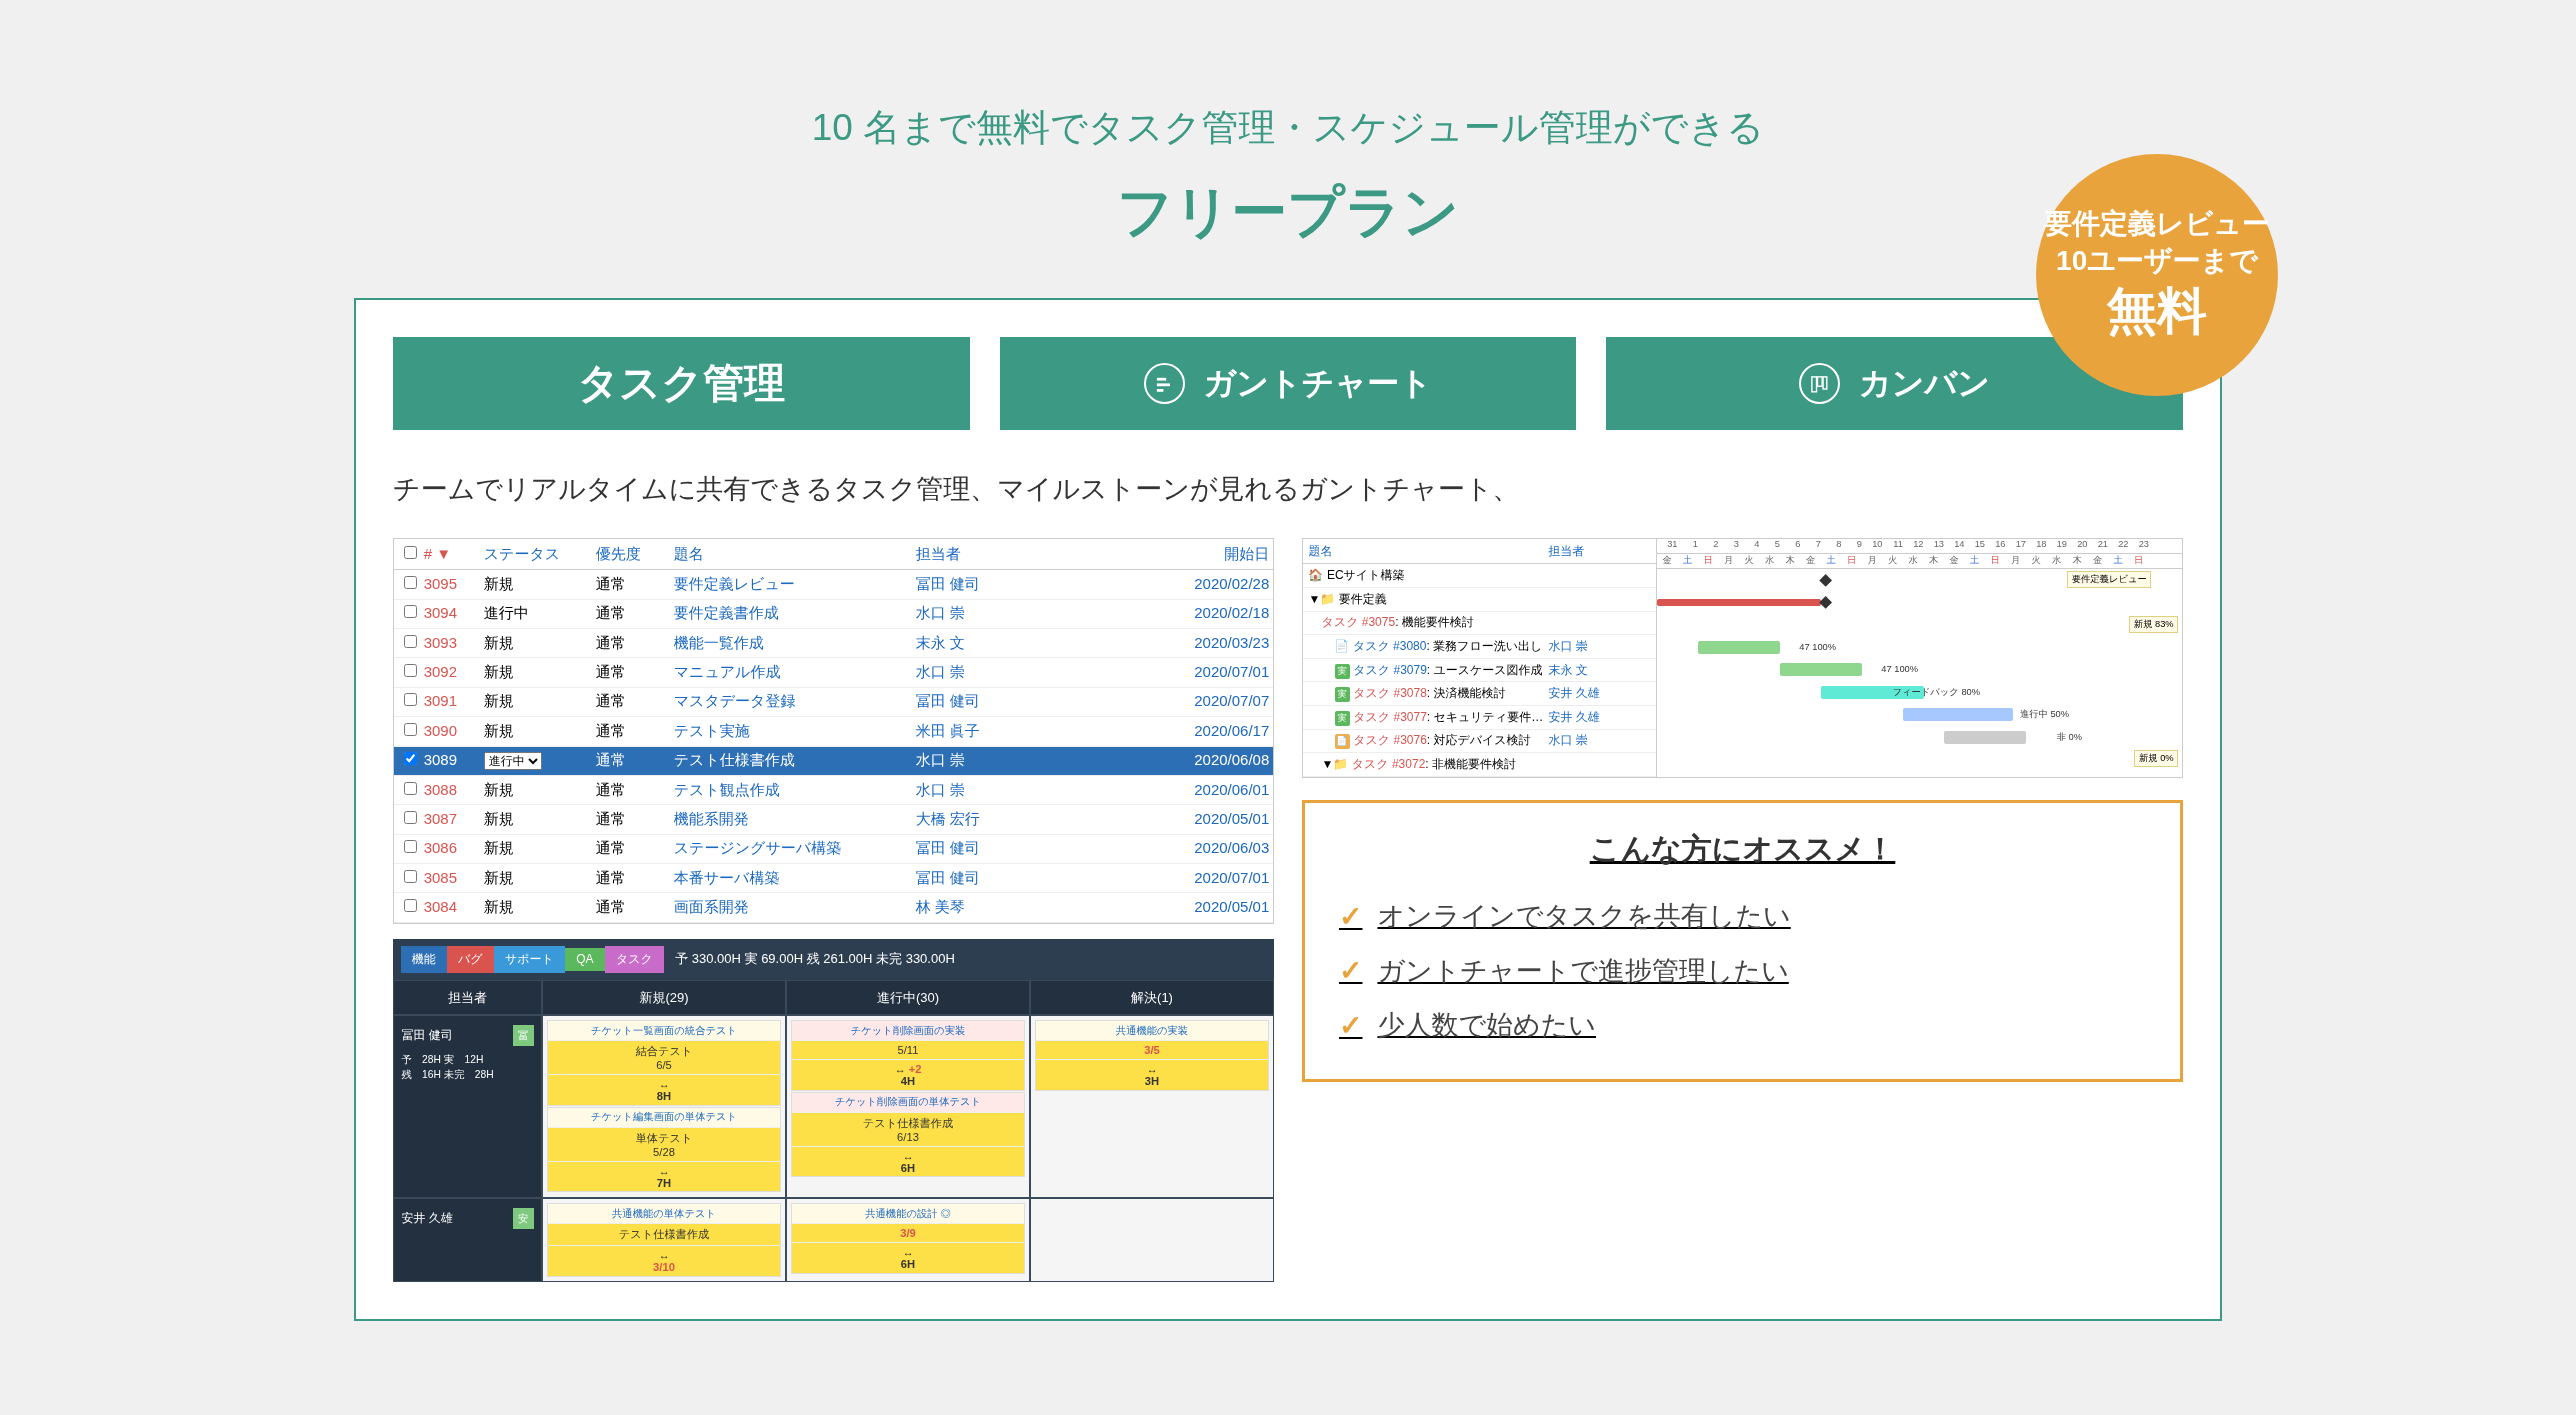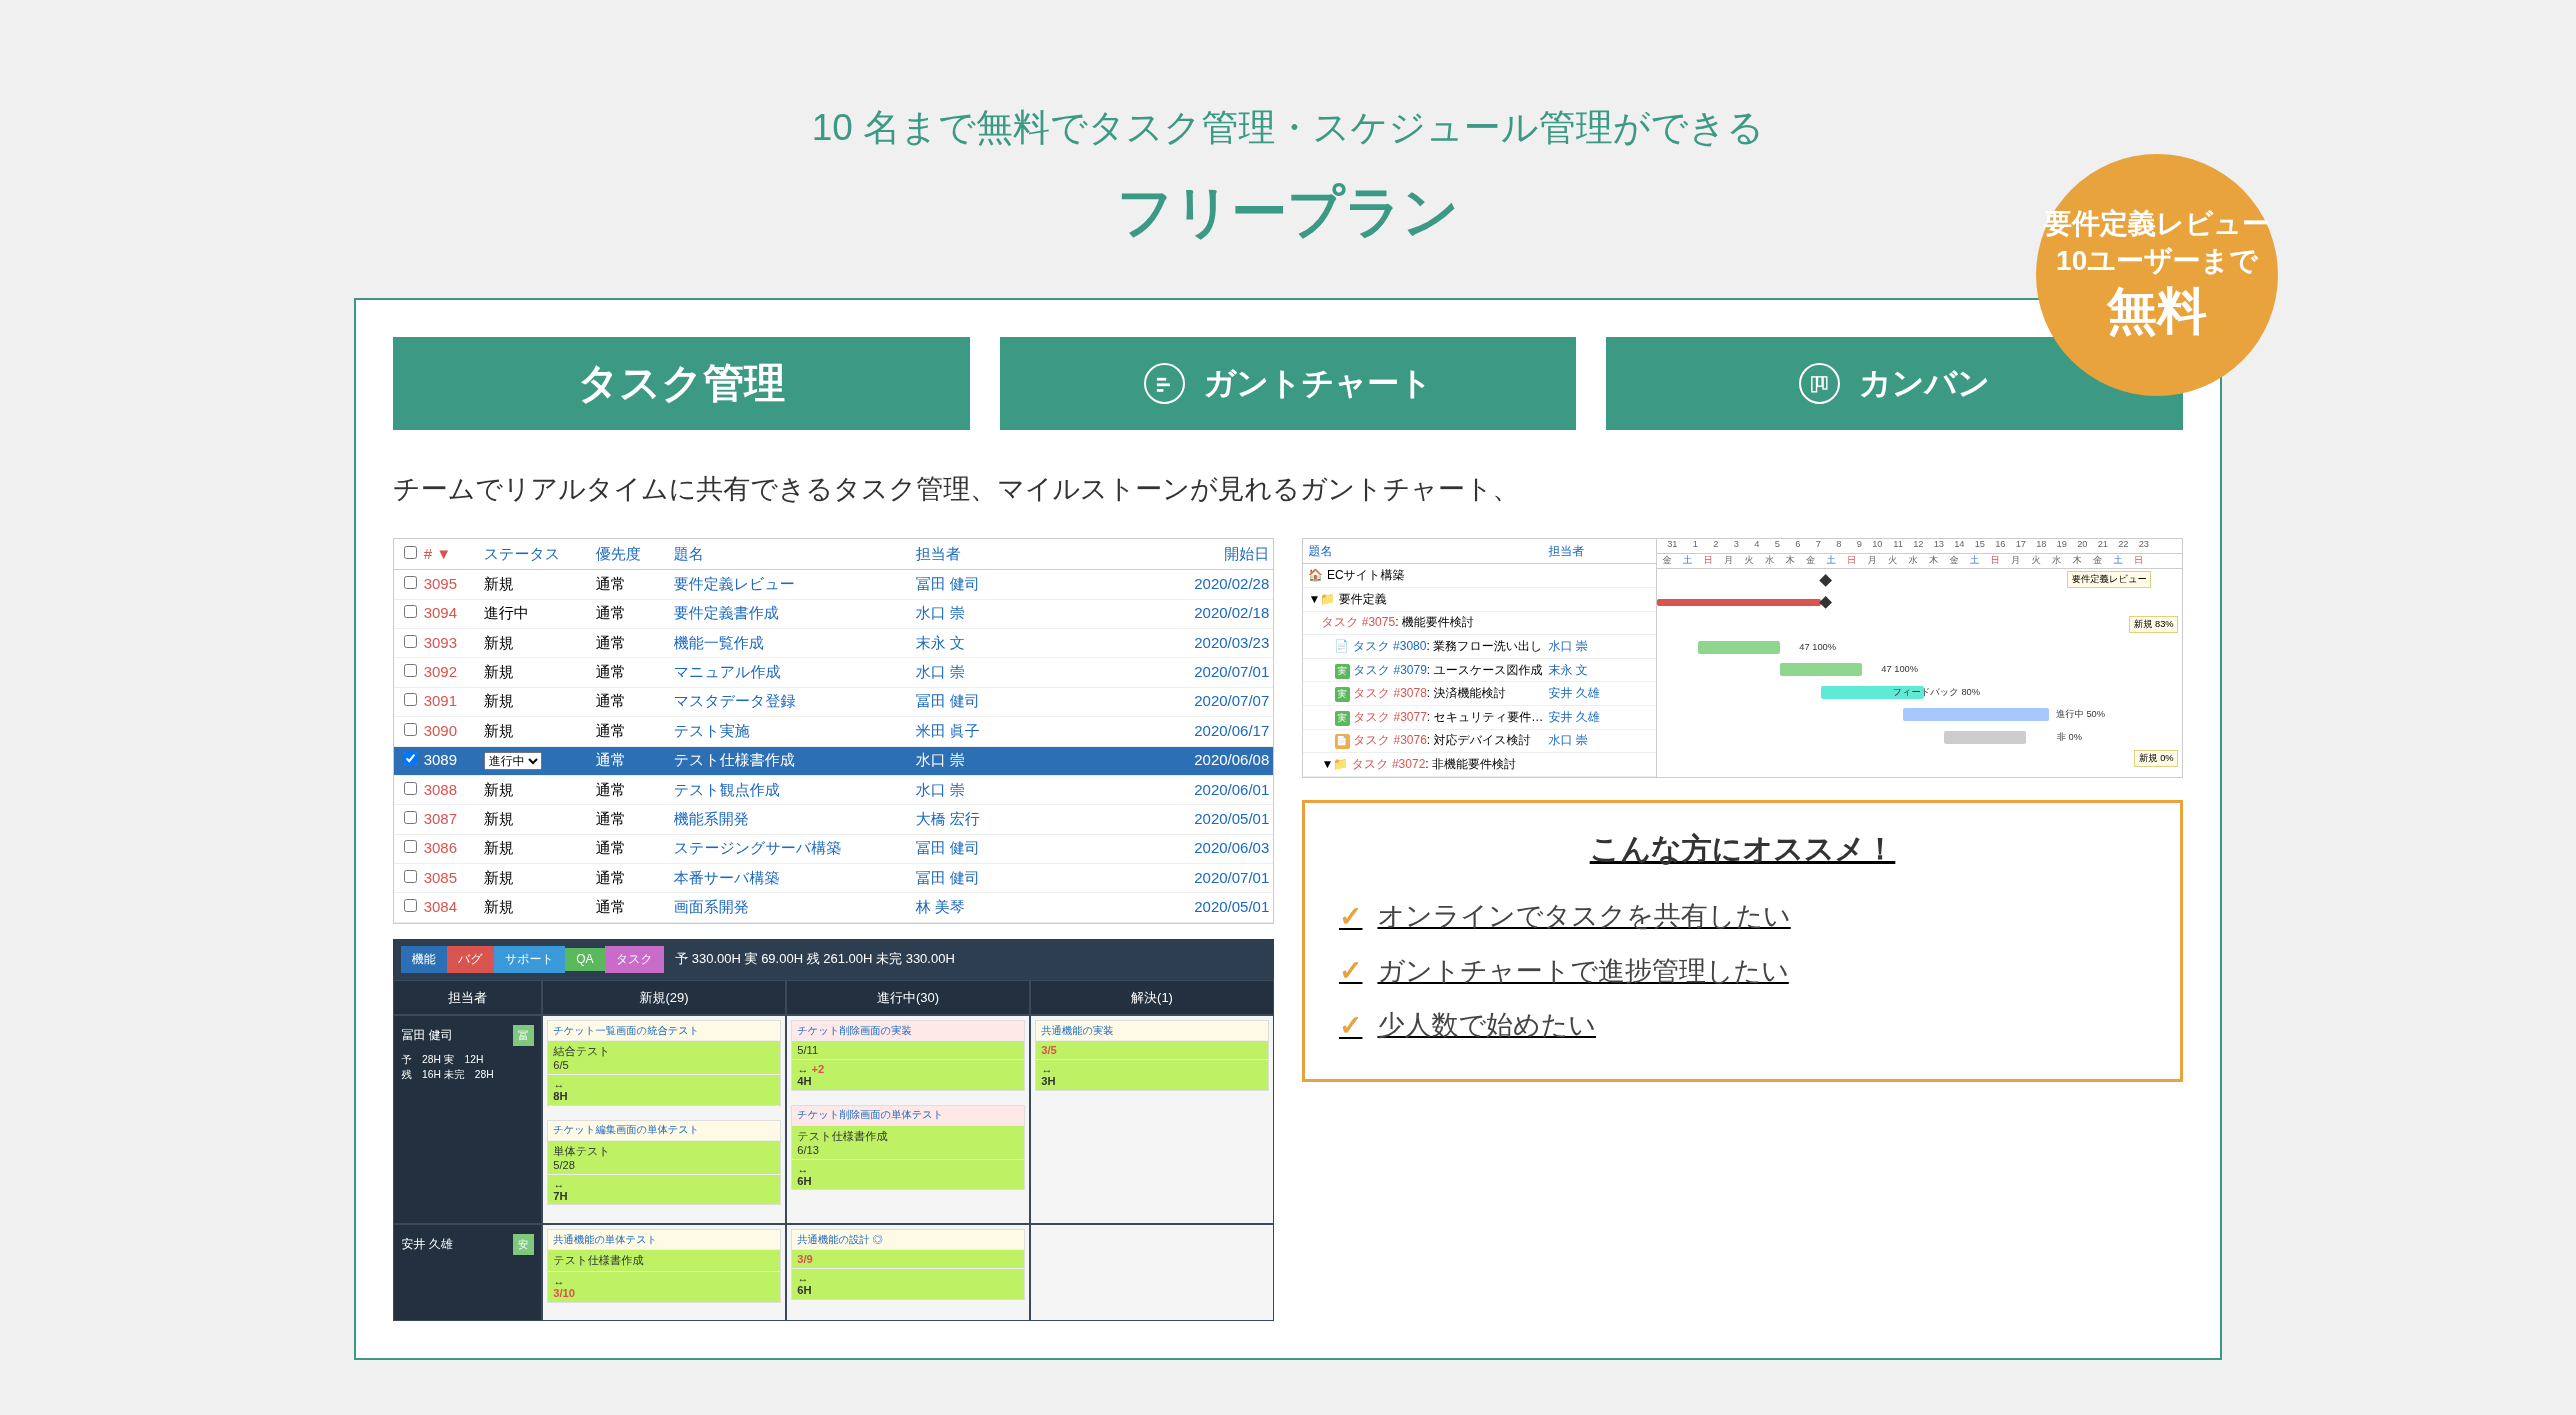--- a/index.html
+++ b/index.html
@@ -37,21 +37,21 @@
 .task-table .trow.sel .dt { color: #fff; }
 select.stsel { font-size: 12px; }
 .kanban { background: #2d3e50; color: #fff; font-size: 12px; }
 .kanban .filters { display: flex; gap: 0; padding: 7.5px; align-items: center; }
 .kanban .ftag { padding: 4.7px 11.2px; font-size: 12px; }
 .kanban .summary { margin-left: 11.2px; font-weight: 500; font-size: 13px; }
 .kanban .grid { display: grid; grid-template-columns: 149px 1fr 1fr 1fr; }
 .kanban .ghdr { background: #22303f; padding: 7.5px; text-align: center; border: 0.9px solid #3a4a5a; font-size: 13px; }
 .kanban .gcell { background: #f5f5f5; color: #333; border: 0.9px solid #3a4a5a; padding: 3.7px; min-height: 56px; }
 .kanban .ass { background: #22303f; color: #fff; padding: 11.2px 7.5px; border: 0.9px solid #3a4a5a; position: relative; }
-.kanban .ecard { background: #bef264; border: 0.9px solid #ddd; margin-bottom: 14px; font-size: 11.2px; }
+.kanban .ecard { background: #fde047; border: 0.9px solid #ddd; margin-bottom: 1px; font-size: 11.2px; text-align: center; }
 .kanban .ehdr { color: #1a68bf; background: #fffae6; padding: 2.8px 5.6px; font-size: 10.3px; }
 .kanban .ehdr.red { background: #ffe8e8; }
 .kanban .erow { display: flex; justify-content: space-between; padding: 2.8px 5.6px; border-top: 0.9px solid #eee; flex-direction: column; }
 .kanban .erow .r { font-weight: 600; }
 .kanban .erow .red { color: #d9534f; font-weight: 700; }
 .kanban .asstag { position: absolute; top: 9.3px; right: 7.5px; width: 20.5px; height: 20.5px; background: #7fc97f; color: #fff; display: flex; align-items: center; justify-content: center; font-size: 10.3px; }
 .kanban .asummary { font-size: 10.3px; margin-top: 7.5px; line-height: 1.5; }
 .gantt { font-size: 13px; border: 0.9px solid #ccc; background: #fff; }
 .gantt .ghdrrow { display: flex; }
 .gantt .gleft { width: 354px; border-right: 0.9px solid #ccc; }
@@ -480,21 +480,21 @@
                     <div class="bar green" style="left:123px;width:82px">
                       <span class="pct">47 100%</span>
                     </div>
                   </div>
                   <div class="brow">
                     <div class="bar orange" style="left:164px;width:103px">
                       <span class="pct">フィードバック 80%</span>
                     </div>
                   </div>
                   <div class="brow">
-                    <div class="bar blue" style="left:246px;width:146px">
+                    <div class="bar blue" style="left:246px;width:110px">
                       <span class="pct">進行中 50%</span>
                     </div>
                   </div>
                   <div class="brow">
                     <div class="bar gray" style="left:287px;width:82px">
                       <span class="pct">非 0%</span>
                     </div>
                   </div>
                   <div class="brow">
                     <div class="glabel" style="right:3.7px;top:1.9px">新規 0%</div>

